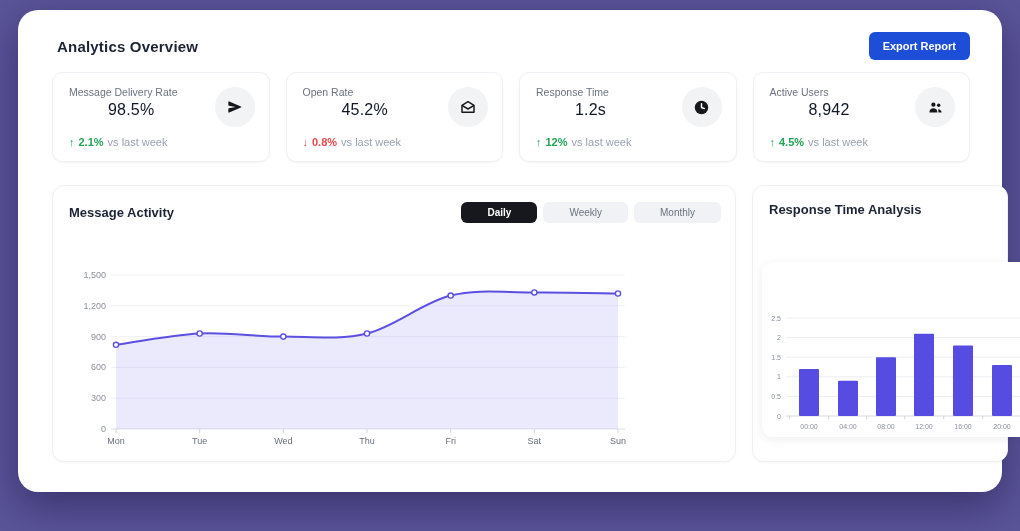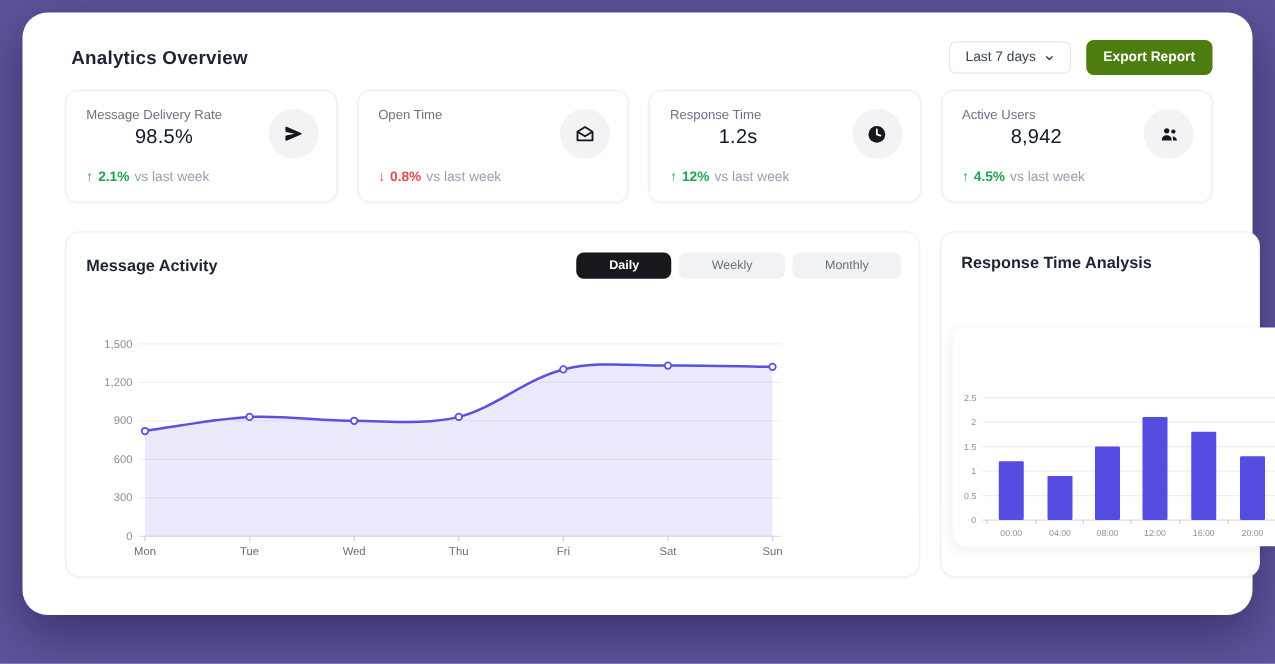--- a/index.html
+++ b/index.html
@@ -22,21 +22,21 @@
   .page-title { font-size:15px; font-weight:bold; color:#1c2434; letter-spacing:.2px; }
   .controls { display:flex; align-items:center; gap:12px; }
   .range-btn {
     display:flex; align-items:center; gap:6px;
     background:#fff; border:1px solid #e4e7ec; border-radius:6px;
     padding:6px 12px; font-size:11px; color:#3b4354; cursor:pointer;
     font-family:inherit;
   }
   .range-btn svg { display:block; }
   .export-btn {
-    background:#4d7c0f; color:#fff; border:none; border-radius:6px;
+    background:#1d4ed8; color:#fff; border:none; border-radius:6px;
     padding:8px 14px; font-size:11px; font-weight:bold; cursor:pointer;
     font-family:inherit;
   }
   
   .stats-row {
     position:absolute; left:34px; top:62px; width:918px;
     display:flex; gap:16px;align-items:flex-end;
   }
   .stat-card {
     flex:1; height:90px; background:#fff;
@@ -85,28 +85,20 @@
   svg text { font-family:"Liberation Sans", sans-serif; }
 </style>
 </head>
 <body>
 
 <div class="window">
 
   <div class="header">
     <div class="page-title">Analytics Overview</div>
     <div class="controls">
-      <button class="range-btn">
-        <span>Last 7 days</span>
-        <span>
-          <svg width="9" height="9" viewBox="0 0 24 24" fill="none" stroke="#3b4354" stroke-width="3" stroke-linecap="round" stroke-linejoin="round">
-              <polyline points="6 9 12 15 18 9"></polyline>
-            </svg>
-        </span>
-      </button>
       <button class="export-btn">Export Report</button>
     </div>
   </div>
 
   <div class="stats-row">
 
     <div class="stat-card up">
       <div class="stat-label">Message Delivery Rate</div>
       <div class="stat-value">98.5%</div>
       <div class="stat-delta">
@@ -115,21 +107,22 @@
         <span class="caption">vs last week</span>
       </div>
       <div class="stat-icon">
         <svg width="16" height="16" viewBox="0 0 24 24" fill="#17181c">
             <path d="M3.4 20.4l17.4-7.5c.8-.35.8-1.45 0-1.8L3.4 3.6c-.66-.3-1.4.2-1.4.9V9c0 .5.37.92.86.98L13 12 2.86 14.02c-.49.06-.86.48-.86.98v4.5c0 .7.74 1.2 1.4.9z"></path>
           </svg>
       </div>
     </div>
 
     <div class="stat-card down">
-      <div class="stat-label">Open Time</div>
+      <div class="stat-label">Open Rate</div>
+      <div class="stat-value">45.2%</div>
       <div class="stat-delta">
         <span class="arrow">↓</span>
           <span class="pct">0.8%</span>
         <span class="caption">vs last week</span>
       </div>
       <div class="stat-icon">
         <svg width="16" height="16" viewBox="0 0 24 24" fill="none" stroke="#17181c" stroke-width="2.2" stroke-linejoin="round">
             <path d="M3 9.5L12 4l9 5.5V20H3z"></path>
             <path d="M3 9.5l9 5.5 9-5.5"></path>
           </svg>

